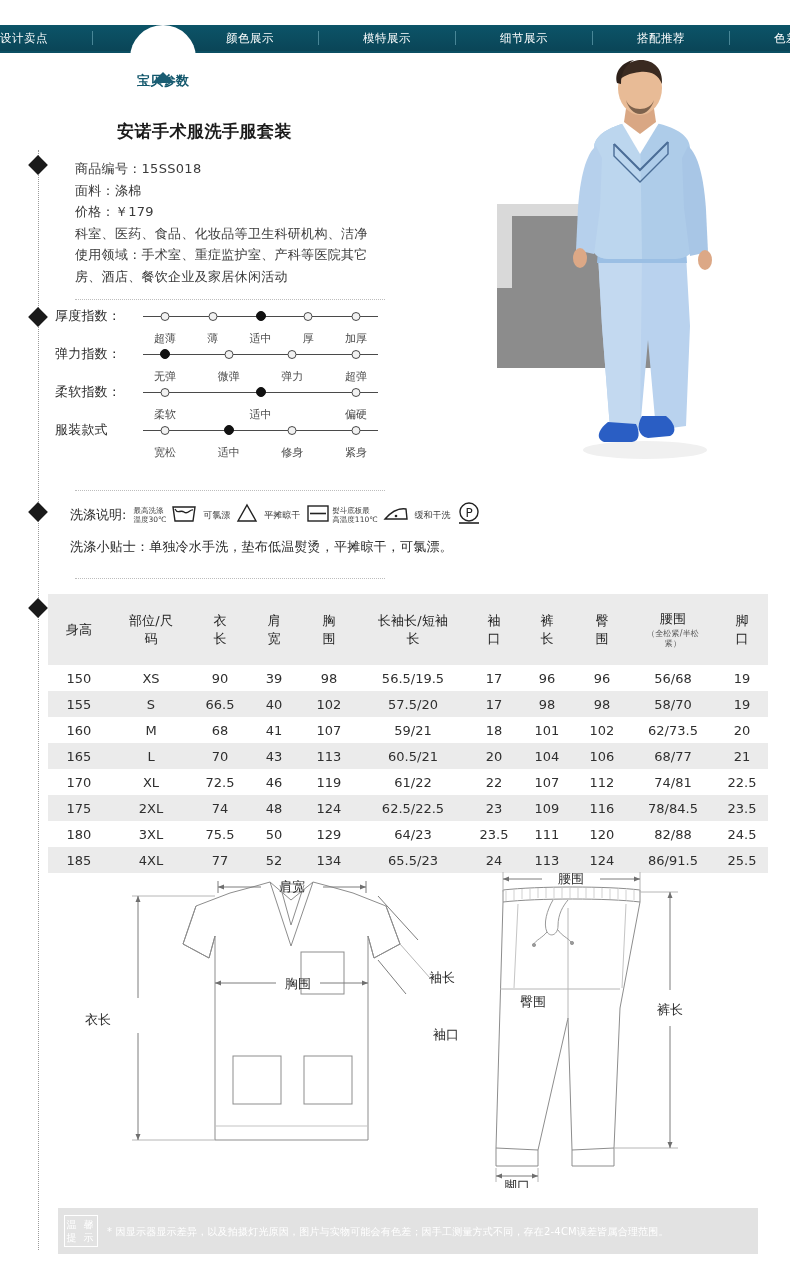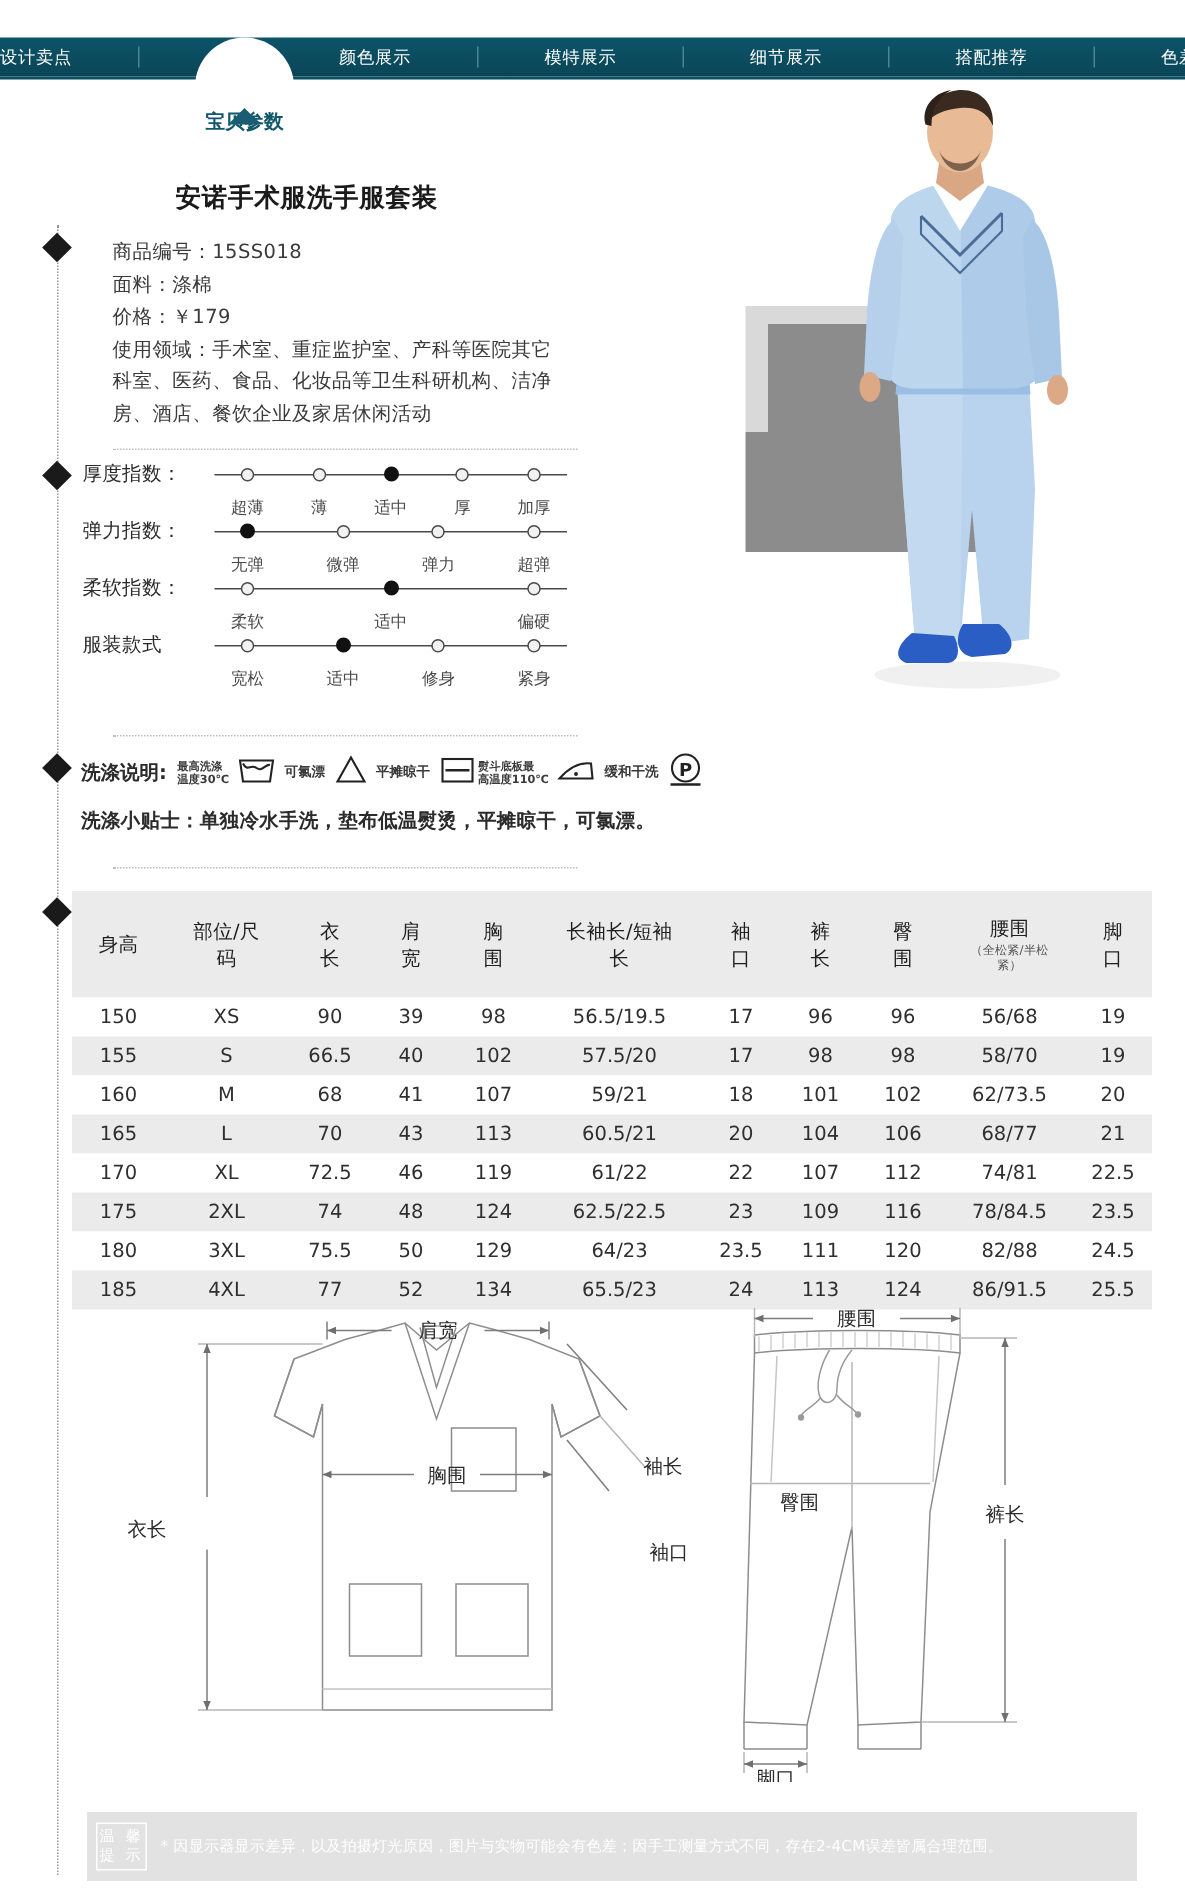--- a/index.html
+++ b/index.html
@@ -172,23 +172,22 @@
     top: 15px;
     font-size: 11px;
     color: #4a4a4a;
     transform: translateX(-50%);
     white-space: nowrap;
   }
 
   
   .wash-wrap {
     position: absolute;
-    left: 54px; top: 500px;
+    left: 70px; top: 500px;
     width: 460px;
-    font-weight: bold;
   }
   .wash-line {
     display: flex;
     align-items: center;
     height: 30px;
   }
   .wash-title {
     font-size: 13px;
     color: #2b2b2b;
     margin-right: 7px;
@@ -366,22 +365,22 @@
       <path d="M118 364 C110 370 104 380 114 384 L142 384 C150 383 150 374 146 366 Z" fill="#2a5ec4"></path>
       <path d="M152 358 C146 368 148 378 158 380 L180 378 C188 374 184 364 176 358 Z" fill="#2a5ec4"></path>
     </svg>
   </div>
 
   <div class="product-title">安诺手术服洗手服套装</div>
   <div class="info-block">
     <div class="info-line">商品编号：15SS018</div>
     <div class="info-line">面料：涤棉</div>
     <div class="info-line">价格：￥179</div>
+    <div class="info-line">科室、医药、食品、化妆品等卫生科研机构、洁净</div>
     <div class="info-line">使用领域：手术室、重症监护室、产科等医院其它</div>
-    <div class="info-line">科室、医药、食品、化妆品等卫生科研机构、洁净</div>
     <div class="info-line">房、酒店、餐饮企业及家居休闲活动</div>
   </div>
 
   <div class="dotted-div" style="top:299px"></div>
   <div class="dotted-div" style="top:490px"></div>
   <div class="dotted-div" style="top:578px"></div>
 
   <div class="sliders" id="sliders">
       <div class="slider-row">
         <div class="slider-label">厚度指数：</div>

